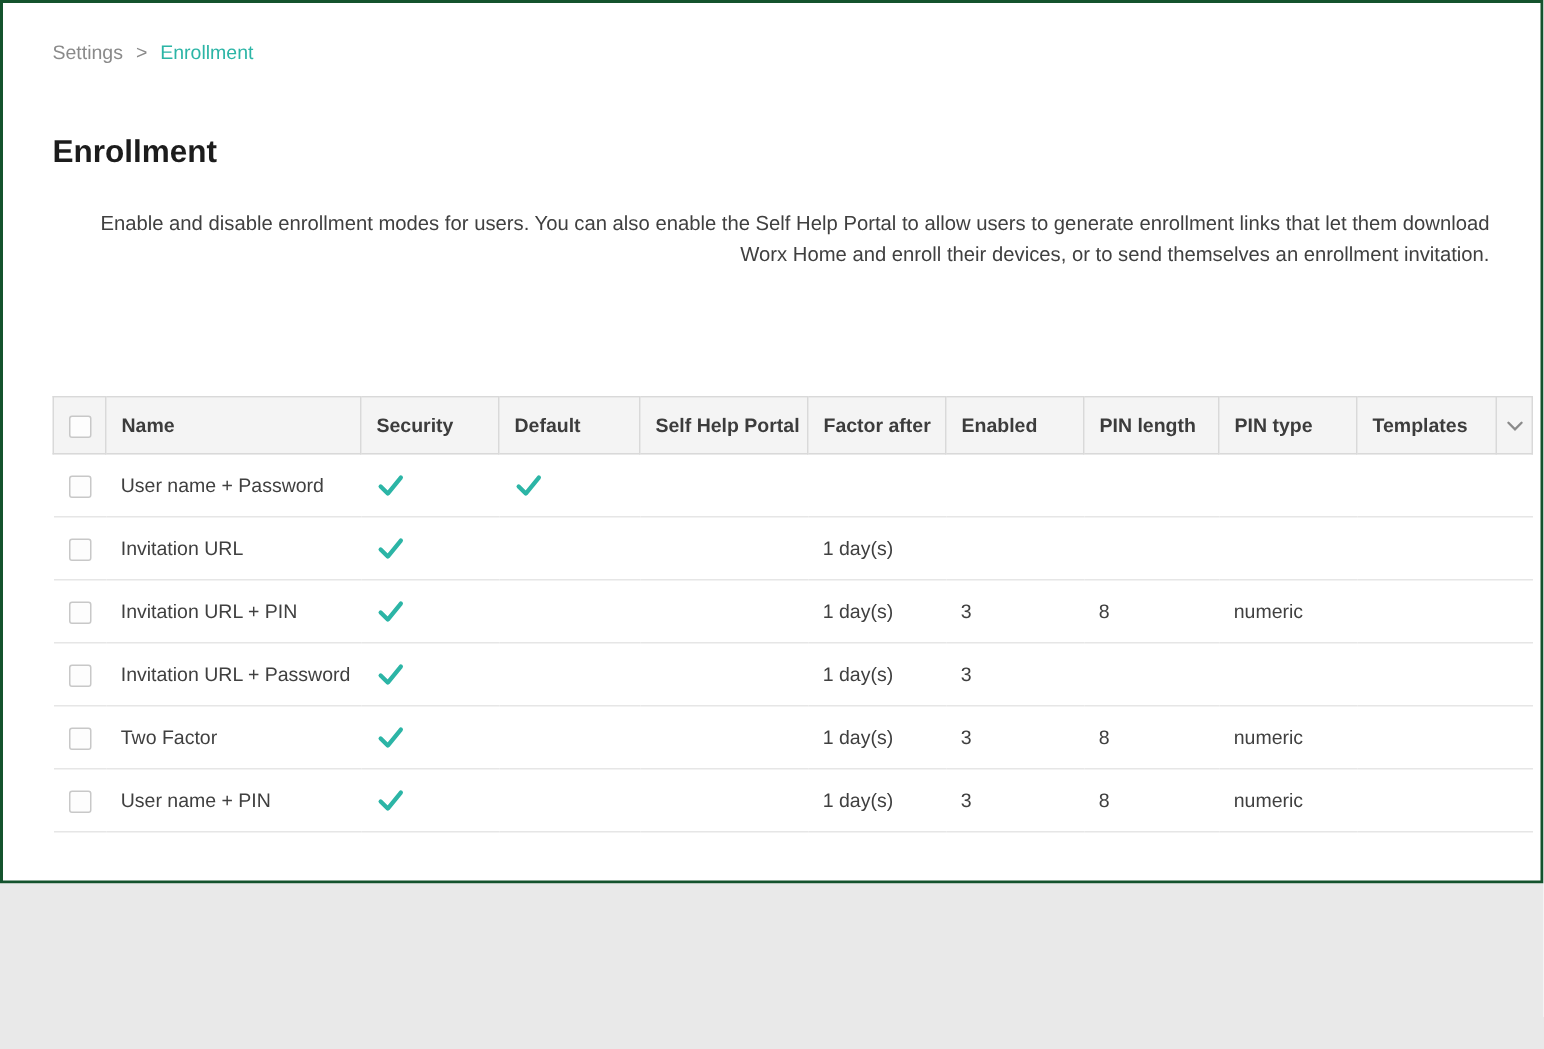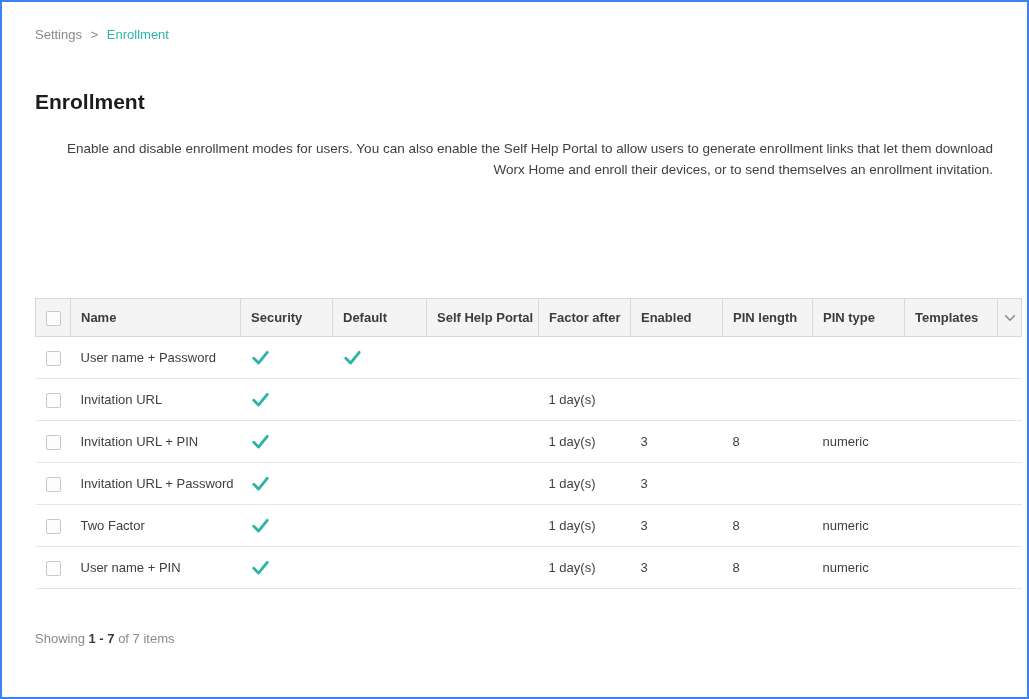--- a/index.html
+++ b/index.html
@@ -1,21 +1,21 @@
 <!DOCTYPE html>
 <html><head>
 <meta charset="utf-8">
 <style>
   * { margin:0; padding:0; box-sizing:border-box; }
   html, body { background:#e9e9e9; }
   body { font-family:"Liberation Sans", sans-serif; }
 
   .frame {
-    width:1029px; height:699px;
-    border:2px solid #3b82f6;
+    width:1029px; height:589px;
+    border:2px solid #14532d;
     background:#ffffff;
     overflow:hidden;
     position:relative;
   }
   .content { padding:25px 0 0 33px; }
 
   .breadcrumb { font-size:13px; color:#8a8a8a; }
   .breadcrumb a { text-decoration:none; cursor:pointer; }
   .breadcrumb .parent { color:#8a8a8a; }
   .breadcrumb .sep { margin:0 5px; color:#8a8a8a; }
@@ -34,21 +34,21 @@
     color:#404040;
     line-height:21px;
     max-width:958px;
     text-align:right;
   }
 
   table.grid {
     border-collapse:collapse;
     table-layout:fixed;
     width:986px;
-    margin-top:118px;
+    margin-top:84px;
     font-size:13px;
     color:#404040;
   }
   table.grid th, table.grid td { white-space:nowrap; }
 
   thead th {
     background:#f4f4f4;
     font-weight:bold;
     text-align:left;
     height:38px;

